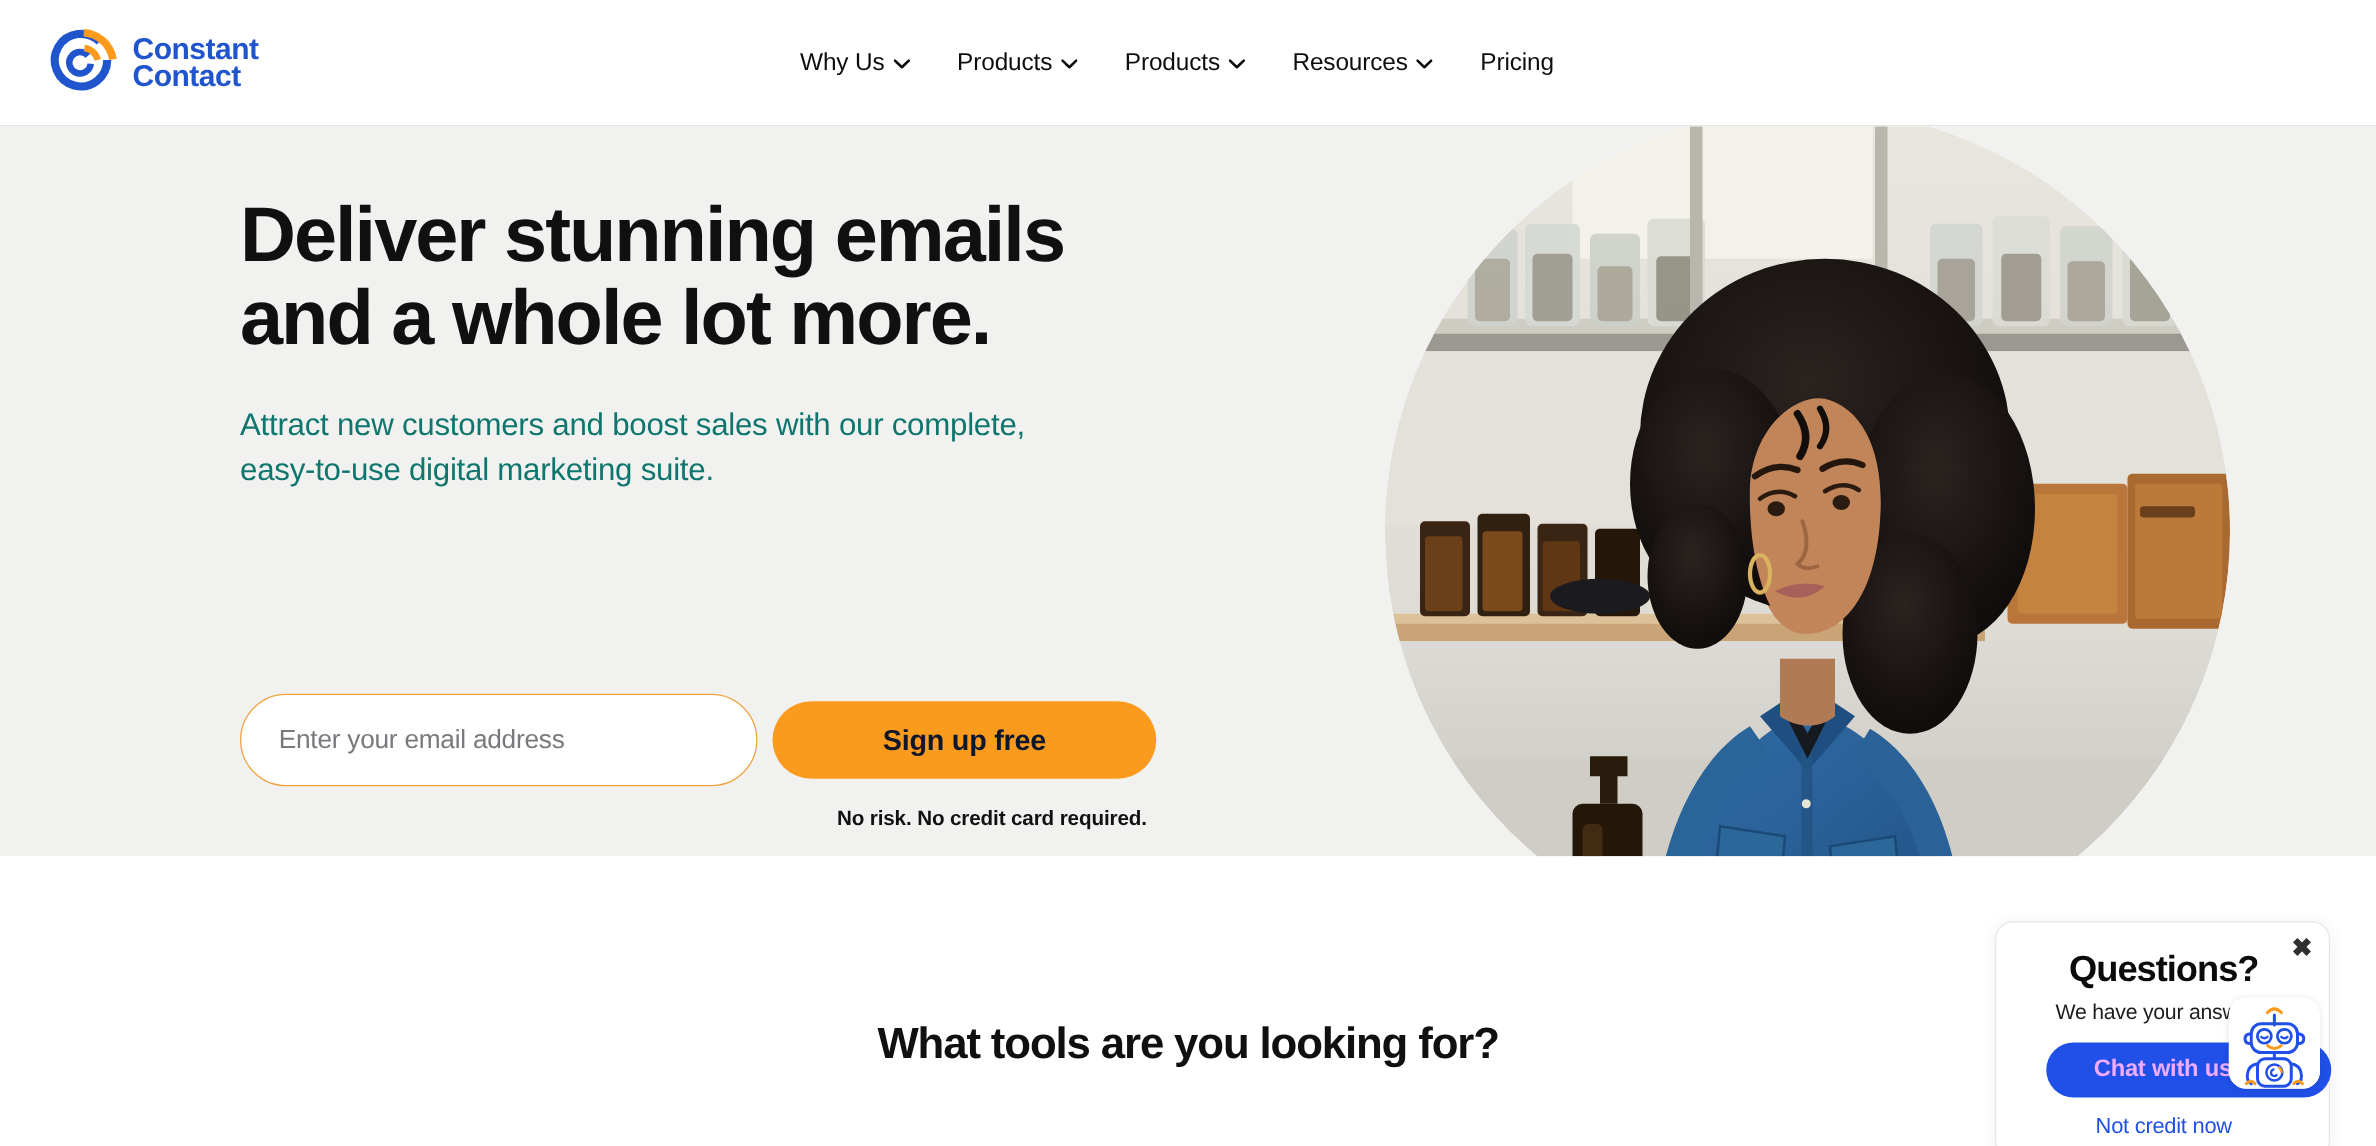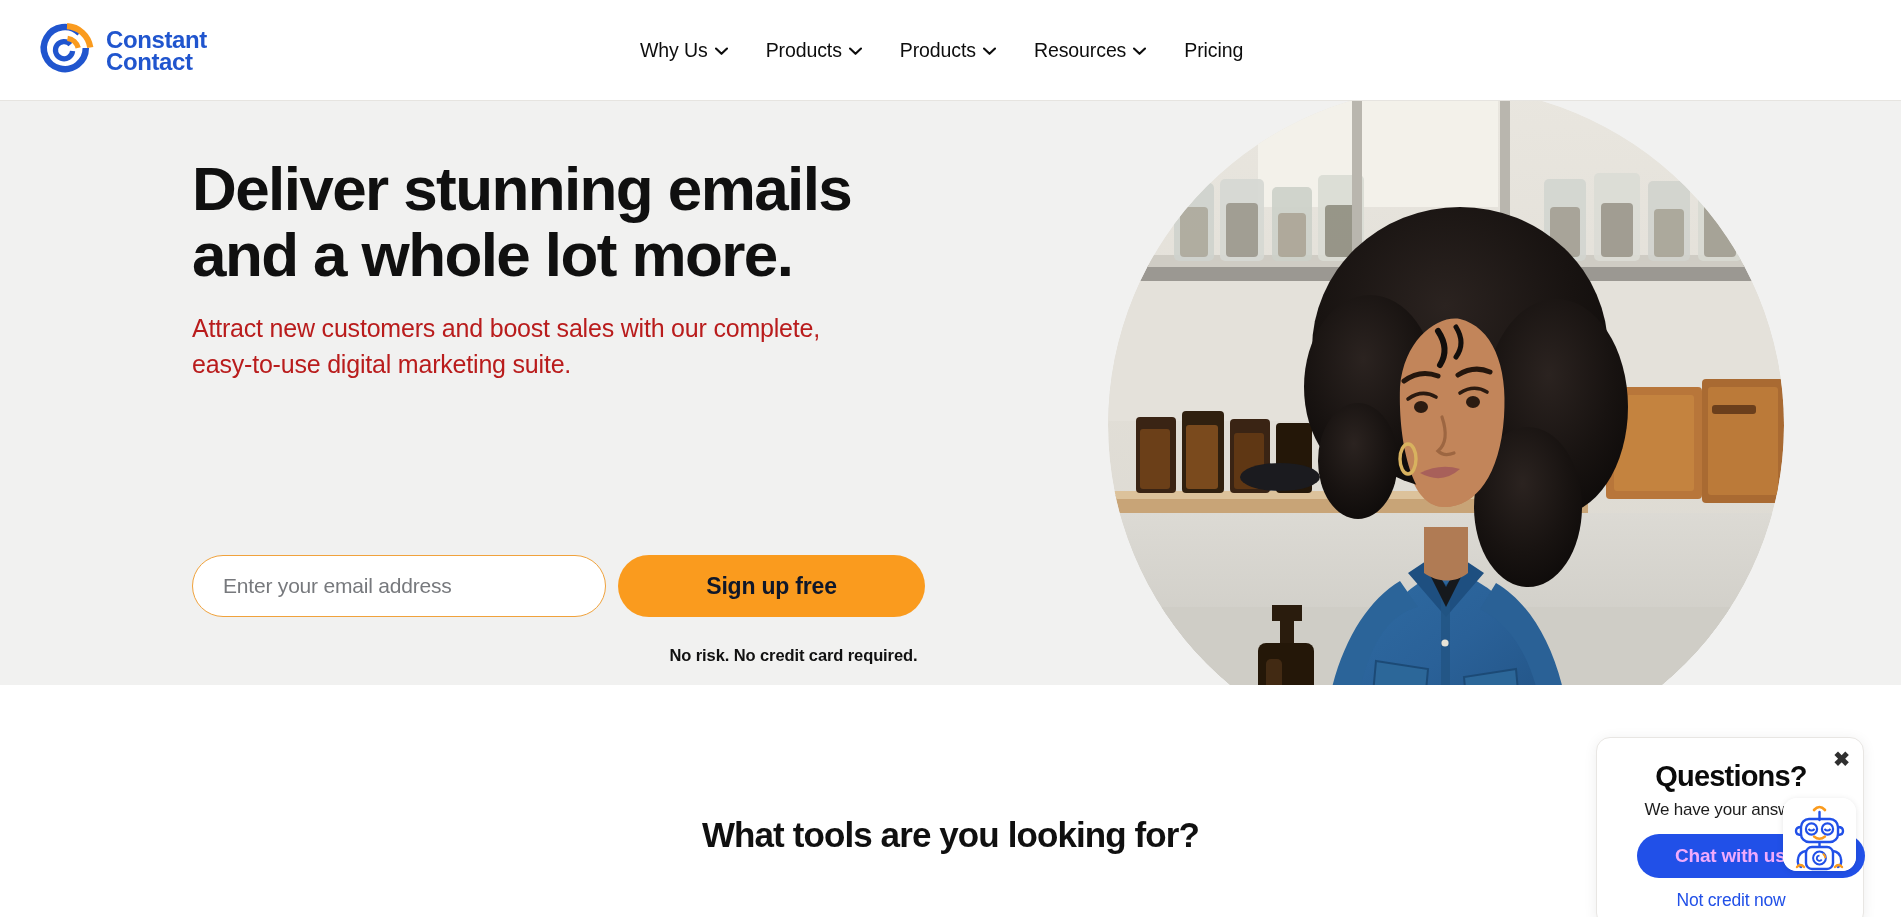--- a/index.html
+++ b/index.html
@@ -103,37 +103,37 @@
   }
   .hero-text { position: absolute; left: 192px; top: 55px; width: 780px; }
   .hero-h1 {
     font-size: 62px;
     line-height: 1.06;
     font-weight: 700;
     color: #101010;
     letter-spacing: -1.6px;
   }
   .hero-sub {
-    margin-top: 24px;
+    margin-top: 36px;
     font-size: 25px;
     line-height: 1.42;
-    color: #b91c1c;
+    color: #0f766e;
     letter-spacing: -0.2px;
     max-width: 640px;
   }
   .form-row {
     position: absolute;
     left: 192px; top: 454px;
     display: flex;
     align-items: center;
     gap: 12px;
   }
   .email-input {
     width: 414px;
-    height: 62px;
+    height: 74px;
     border: 1.5px solid #F0A23C;
     background: #ffffff;
     border-radius: 40px;
     padding: 0 30px;
     font-size: 21px;
     color: #222;
     font-family: inherit;
     outline: none;
     letter-spacing: -0.2px;
   }

